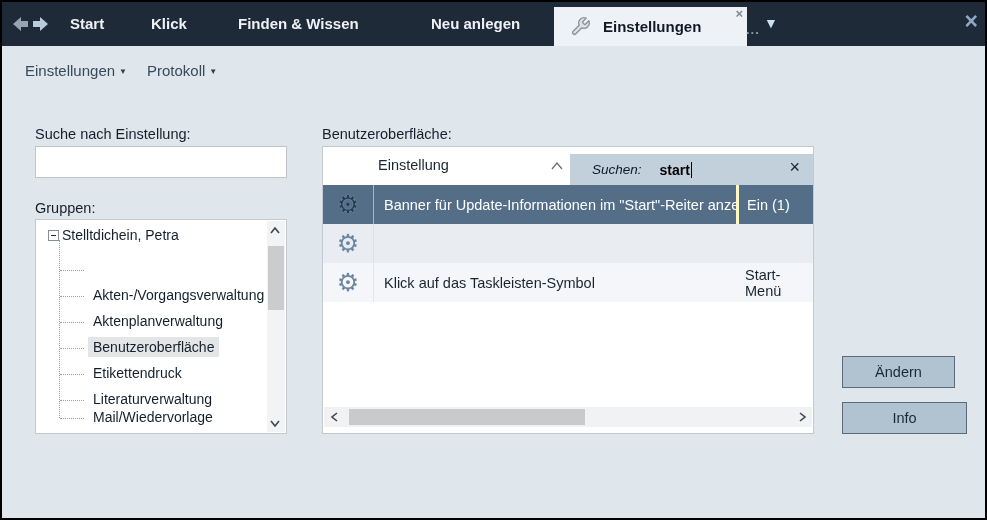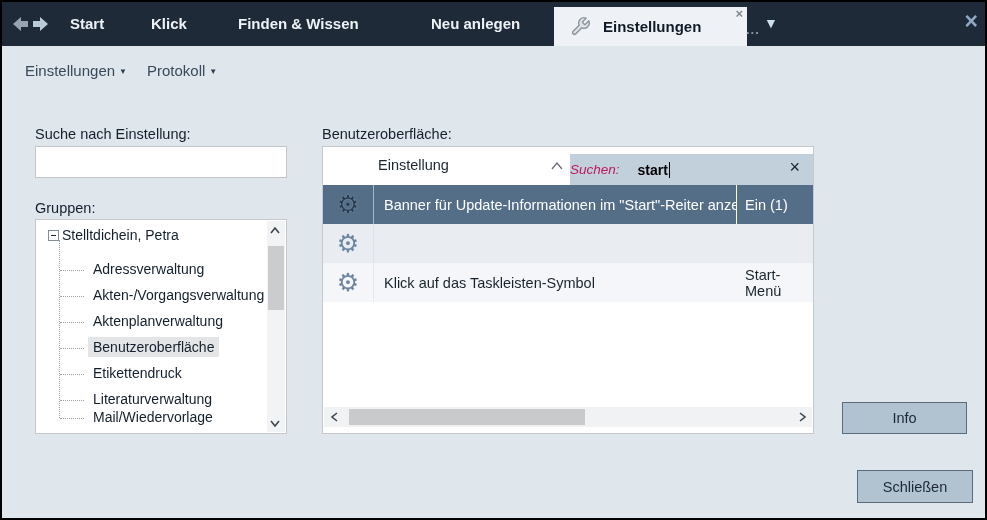--- a/index.html
+++ b/index.html
@@ -67,34 +67,34 @@
   .vscroll .up { top:1px; left:0; }
   .vscroll .down { bottom:1px; left:0; }
   
   .stable { position:absolute; left:320px; top:144px; width:492px; height:288px;
     background:#fff; border:1px solid #c3c9ce; }
   .thead { position:absolute; left:0; top:0; right:0; height:38px; background:#fff; }
   .thead .col-title { position:absolute; left:55px; top:10px; font-size:14.5px; color:#1c2630; }
   .sort-caret { position:absolute; left:228px; top:9px; }
   .tsearch { position:absolute; left:247px; top:7px; width:243px; height:31px;
     background:#c2d0dc; display:flex; align-items:center; }
-  .tsearch .slabel { font-style:italic; font-size:13.5px; color:#be185d; }
+  .tsearch .slabel { font-style:italic; font-size:13.5px; color:#0f172a; margin-left:22px; }
   .tsearch .sval { font-size:14px; font-weight:bold; color:#000; margin-left:18px; }
   .tsearch .cursor { display:inline-block; width:1px; height:16px; background:#000;
     vertical-align:middle; margin-left:1px; }
   .tsearch .sclear { position:absolute; right:13px; top:3px; font-size:18px; color:#16212c; }
   .trow { position:absolute; left:0; right:0; height:39px; display:flex; align-items:stretch; }
   .trow .icon-cell { width:51px; flex:none; display:flex; align-items:center; justify-content:center; }
   .trow .name-cell { flex:1; display:flex; align-items:center; padding-left:10px;
     font-size:14.5px; white-space:nowrap; overflow:hidden; }
   .trow .value-cell { width:77px; flex:none; display:flex; align-items:center;
     padding-left:9px; font-size:14.5px; }
   .row-0 { top:38px; background:#546e88; color:#fff; }
   .row-0 .icon-cell { border-right:1px solid #a7b7c6; }
-  .row-0 .value-cell { border-left:1px solid #fef9c3;padding-left:8px; }
+  .row-0 .value-cell { border-left:3px solid #fef9c3;padding-left:8px; }
   .row-1 { top:77px; background:#e9edf1; color:#1a242e; }
   .row-1 .icon-cell { border-right:1px solid #dde2e6; }
   .row-2 { top:116px; background:#f4f6f9; color:#1a242e; }
   .row-2 .icon-cell { border-right:1px solid #e3e7ea; }
   .gear { font-size:25px; line-height:1; }
   .gear-light { color:#6d86a1; }
   .gear-dark { color:#273c52; text-shadow:0 0 1px #b9cede; }
   .hscroll { position:absolute; left:1px; right:1px; top:260px; height:20px; background:#f1f2f3; }
   .hscroll .thumb { position:absolute; left:25px; width:236px; top:2px; height:16px; background:#c9cacc; }
   .hscroll .left  { left:2px; top:2px; }
@@ -163,21 +163,20 @@
         </span>
       <span>Stelltdichein, Petra</span>
     </div>
     <div class="tree-stub" style="top:50px"></div>
     <div class="tree-stub" style="top:76px"></div>
     <div class="tree-stub" style="top:102px"></div>
     <div class="tree-stub" style="top:128px"></div>
     <div class="tree-stub" style="top:154px"></div>
     <div class="tree-stub" style="top:180px"></div>
     <div class="tree-stub" style="top:198px"></div>
-    <div class="tree-child" style="top:39px">Adressverwaltung</div>
     <div class="tree-child" style="top:65px">Akten-/Vorgangsverwaltung</div>
     <div class="tree-child" style="top:91px">Aktenplanverwaltung</div>
     <div class="tree-child selected" style="top:117px">Benutzeroberfläche</div>
     <div class="tree-child" style="top:143px">Etikettendruck</div>
     <div class="tree-child" style="top:169px">Literaturverwaltung</div>
     <div class="tree-child" style="top:187px">Mail/Wiedervorlage</div>
     <div class="vscroll">
       <div class="scroll-arrow up">
         <svg width="10" height="7" viewBox="0 0 10 7">
             <polyline points="1,6 5,1 9,6" fill="none" stroke="#3f4750" stroke-width="1.6"></polyline>
@@ -239,16 +238,16 @@
       </div>
       <div class="thumb"></div>
       <div class="scroll-arrow right">
         <svg width="7" height="10" viewBox="0 0 7 10">
             <polyline points="1,1 6,5 1,9" fill="none" stroke="#3f4750" stroke-width="1.6"></polyline>
           </svg>
       </div>
     </div>
   </div>
 
+  <div class="btn btn-aendern">Ändern</div>
   <div class="btn btn-info">Info</div>
-  <div class="btn btn-close">Schließen</div>
 
 </div>
 
 </body></html>

